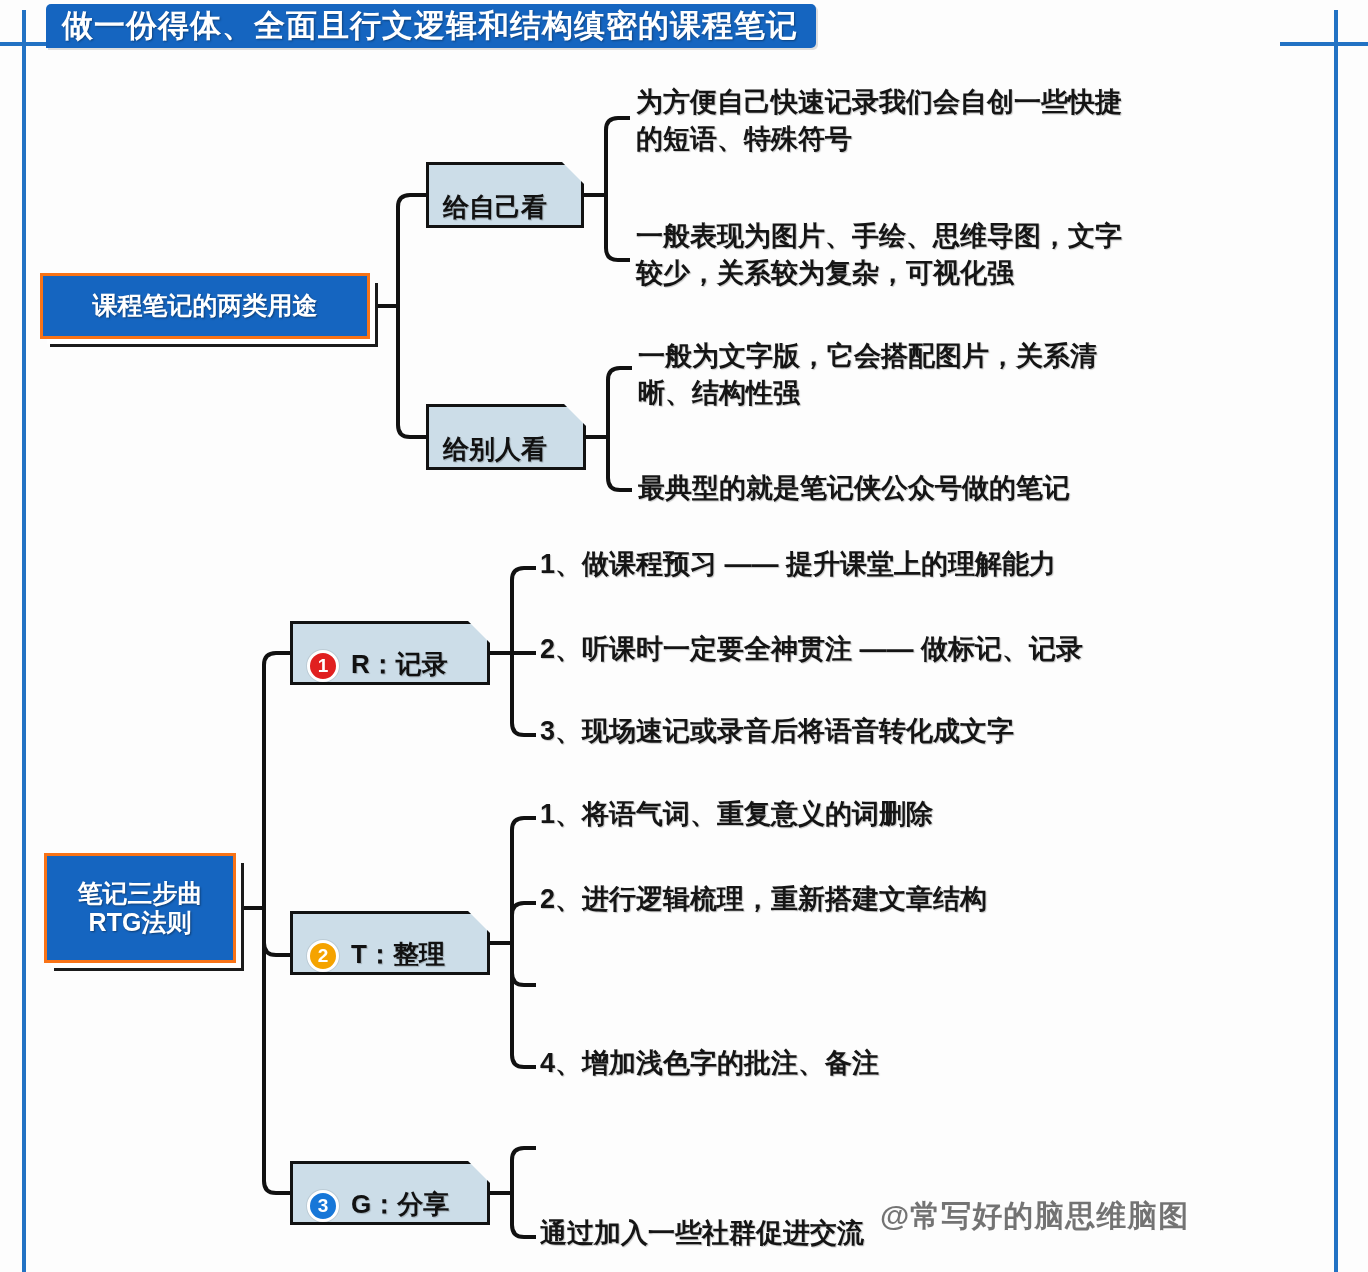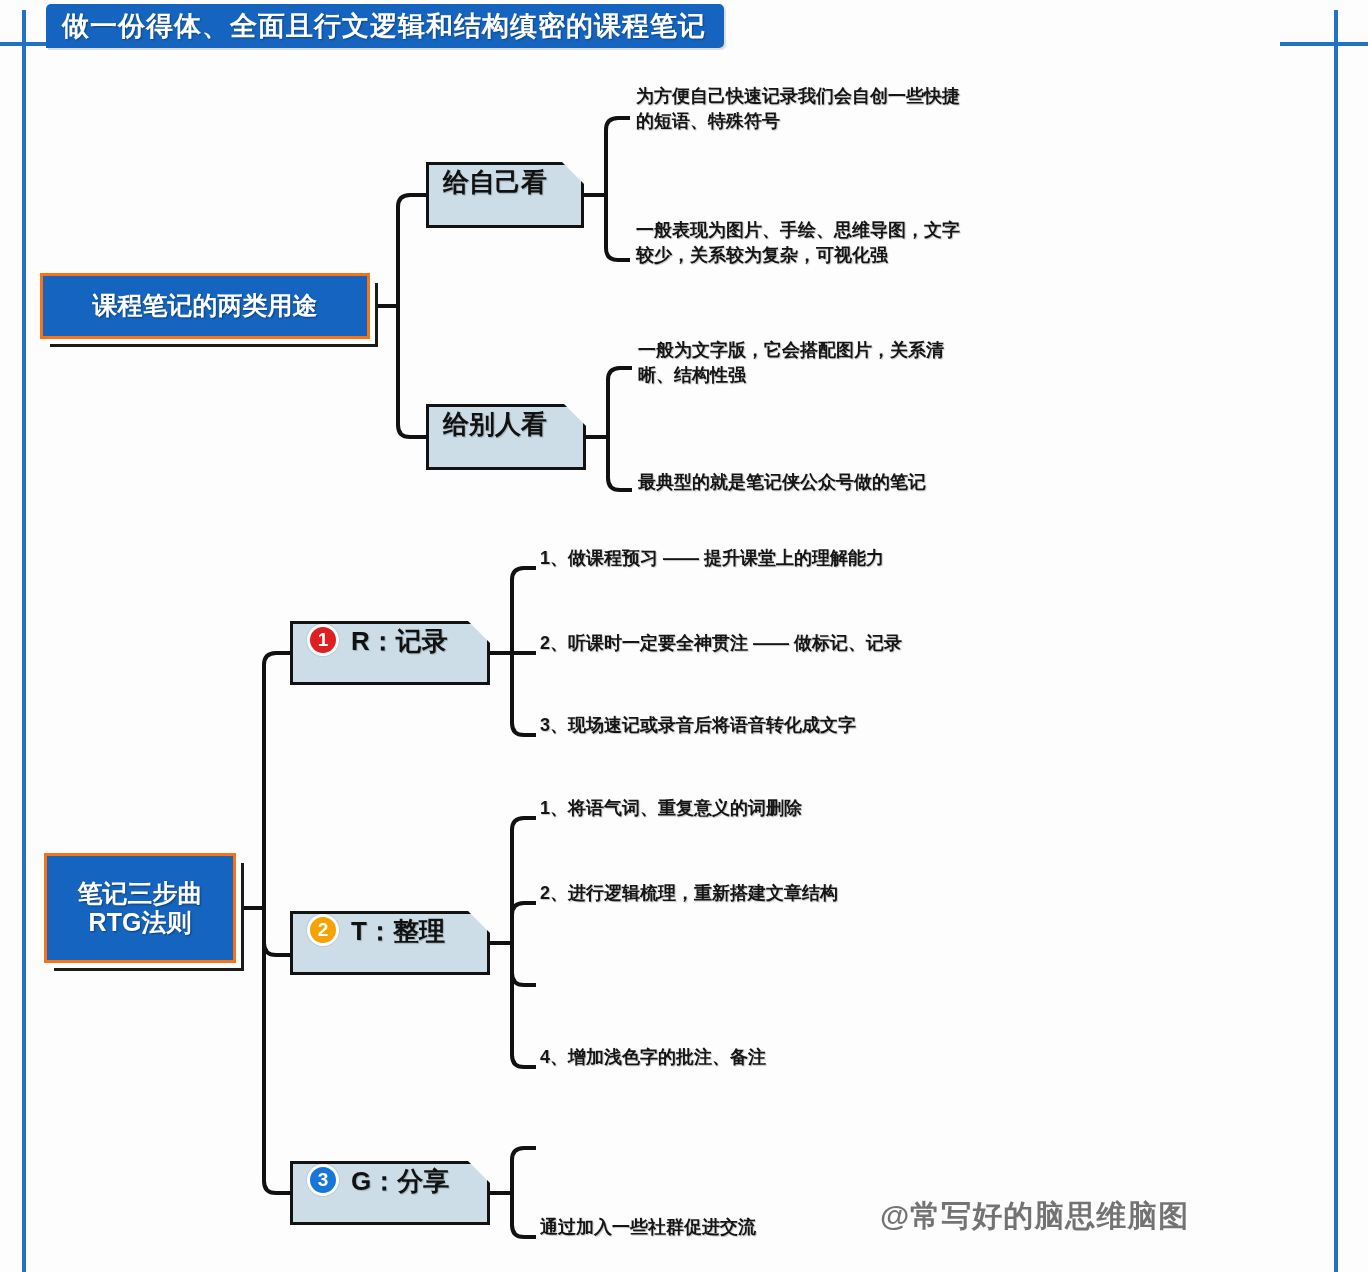--- a/index.html
+++ b/index.html
@@ -23,21 +23,21 @@
     position: absolute; left: 46px; top: 4px;
     height: 44px;
     padding: 0 18px 0 16px;
     background: #1565C0;
     border-radius: 5px 5px 5px 0;
     display: flex; align-items: center;
     box-shadow: 2px 2px 0 rgba(0,0,0,.12);
   }
   .title-banner span {
     color: #ffffff;
-    font-size: 27px;
+    font-size: 31px;
     font-weight: bold;
     letter-spacing: 1px;
     white-space: nowrap;
     text-shadow: 1px 1px 2px rgba(0,0,0,.35);
   }
 
   
   .root-node {
     position: absolute;
     background: #1565C0;
@@ -53,21 +53,21 @@
     text-shadow: 1px 1px 2px rgba(0,0,0,.4);
   }
   #root-1 { left: 40px;  top: 273px; width: 330px; height: 66px; }
   #root-2 { left: 44px;  top: 853px; width: 192px; height: 110px; }
 
   
   .branch-node {
     position: absolute;
     background: #ccdde8;
     border: 3px solid #121212;
-    display: flex; align-items: flex-start;
+    display: flex; align-items: flex-end;
     padding-left: 14px;
     clip-path: polygon(0 0, calc(100% - 22px) 0, 100% 22px, 100% 100%, 0 100%);
   }
   .branch-node .bt {
     color: #111111; font-weight: bold; font-size: 26px;
     white-space: nowrap;
     text-shadow: 1px 1px 1px rgba(0,0,0,.22);
   }
   #b-self   { left: 426px; top: 162px; width: 158px; height: 66px; }
   #b-other  { left: 426px; top: 404px; width: 160px; height: 66px; }
@@ -82,21 +82,21 @@
     border: 3px solid #ffffff;
     margin-right: 12px; flex: 0 0 auto;
     box-shadow: 0 0 0 1px rgba(0,0,0,.08);
   }
 
   
   .leaf {
     position: absolute;
     color: #151515;
     font-weight: bold;
-    font-size: 18px;
+    font-size: 27px;
     line-height: 1.38;
     text-shadow: 1px 1px 1px rgba(0,0,0,.22);
     white-space: pre-line;
   }
 
   
   #wires { position: absolute; left: 0; top: 0; width: 1368px; height: 1272px; }
   #wires path { fill: none; stroke: #111111; stroke-width: 4; }
 
   

